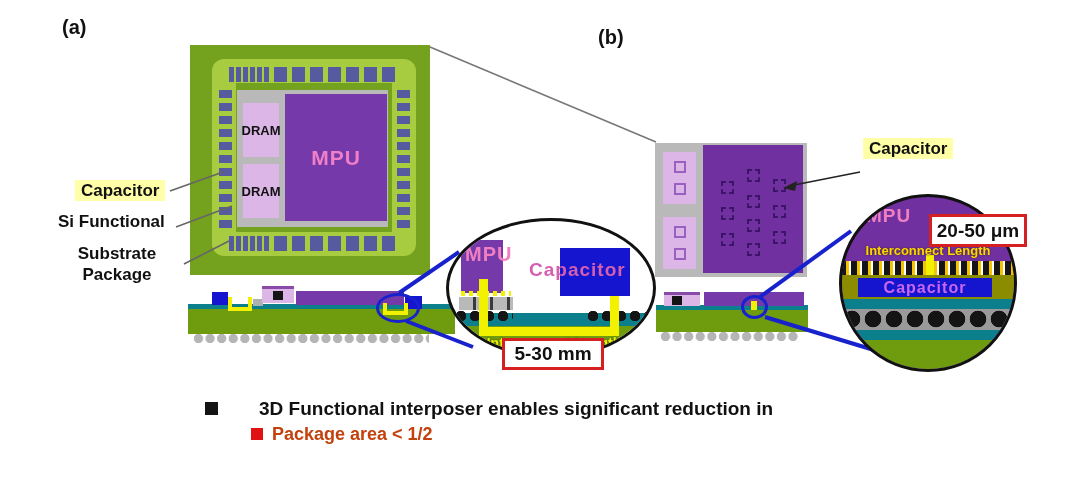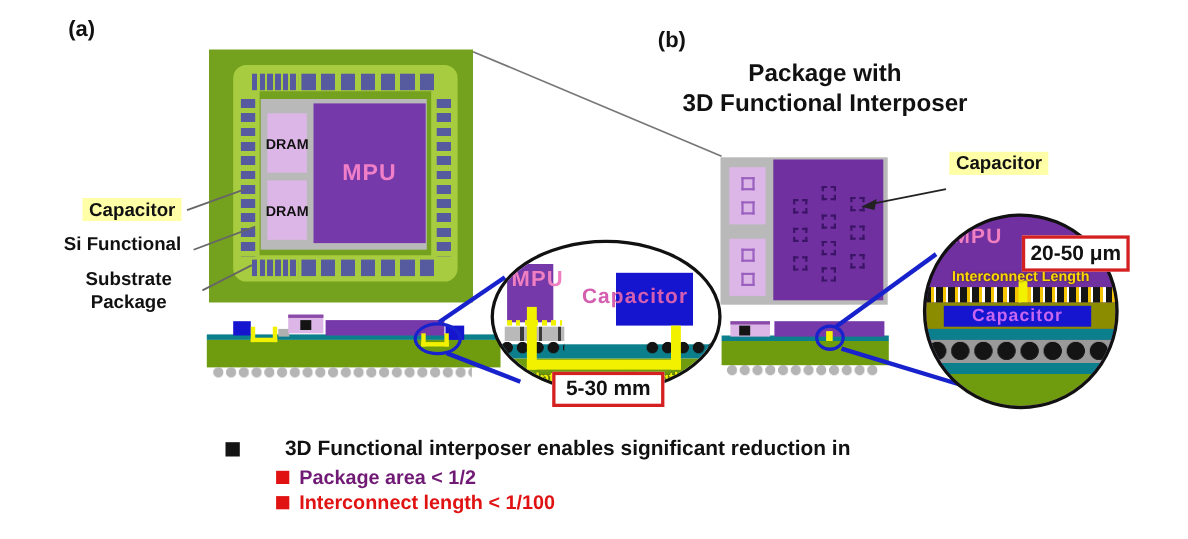--- a/index.html
+++ b/index.html
@@ -68,21 +68,21 @@
 
   
   .panelTag{font-size:20px;color:#111;}
   .titleA{left:160px;top:8px;width:300px;font-size:23px;}
   .titleB{left:590px;top:53px;width:320px;font-size:22px;line-height:27px;}
   .capLblB{font-size:17px;}
   .capSubB{font-size:12.5px;}
   .note{display:flex;gap:9px;align-items:flex-start;}
   .sq{flex:0 0 auto;margin-top:4px;}
   .note1{left:205px;top:398px;font-size:19px;color:#111;gap:41px;}
-  .note2{left:251px;top:424px;font-size:18px;color:#701a75;}
+  .note2{left:251px;top:424px;font-size:18px;color:#c2410c;}
   .note3{left:251px;top:447px;font-size:18px;color:#e01212;}
 </style>
 </head>
 <body>
 
 <div id="canvas">
 
   <div class="abs panelTag" style="left:62px;top:16px;">(a)</div>
 
   <div class="abs pkgA">
@@ -123,24 +123,20 @@
   <div class="abs" style="left:253px;top:299px;width:10px;height:7px;background:#b0b0b0;"></div>
   <div class="abs chip-pink" style="left:262px;top:286px;width:32px;height:17px;box-sizing:border-box;">
     <div class="abs blkSq" style="left:11px;top:2px;width:10px;height:9px;"></div>
   </div>
   <div class="abs chip-purple" style="left:296px;top:291px;width:108px;height:14px;"></div>
   <div class="abs cap-blue" style="left:405px;top:296px;width:17px;height:13px;"></div>
   <div class="abs ubkt" style="left:383px;top:303px;width:25px;height:12px;"></div>
   <div class="abs blue-ell" style="left:376px;top:293px;width:44px;height:30px;z-index:5;"></div>
 
   <div class="abs panelTag" style="left:598px;top:26px;">(b)</div>
-  <div class="abs ctr titleB">
-    <div>Package with</div>
-    <div>3D Functional Interposer</div>
-  </div>
 
   <div class="abs pkgB">
     <div class="abs dramB" style="left:8px;top:9px;">
       <div class="ecapD" style="left:11px;top:9px;"></div>
       <div class="ecapD" style="left:11px;top:31px;"></div>
     </div>
     <div class="abs dramB" style="left:8px;top:74px;">
       <div class="ecapD" style="left:11px;top:9px;"></div>
       <div class="ecapD" style="left:11px;top:31px;"></div>
     </div>
@@ -224,18 +220,14 @@
   </div>
 
   <div class="abs note note1">
     <span class="sq blkSq" style="width:13px;height:13px;"></span>
     <span>3D Functional interposer enables significant reduction in</span>
   </div>
   <div class="abs note note2">
     <span class="sq" style="width:12px;height:12px;background:#e01212;"></span>
     <span>Package area &lt; 1/2</span>
   </div>
-  <div class="abs note note3">
-    <span class="sq" style="width:12px;height:12px;background:#e01212;"></span>
-    <span>Interconnect length &lt; 1/100</span>
-  </div>
 
 </div>
 
 </body></html>

